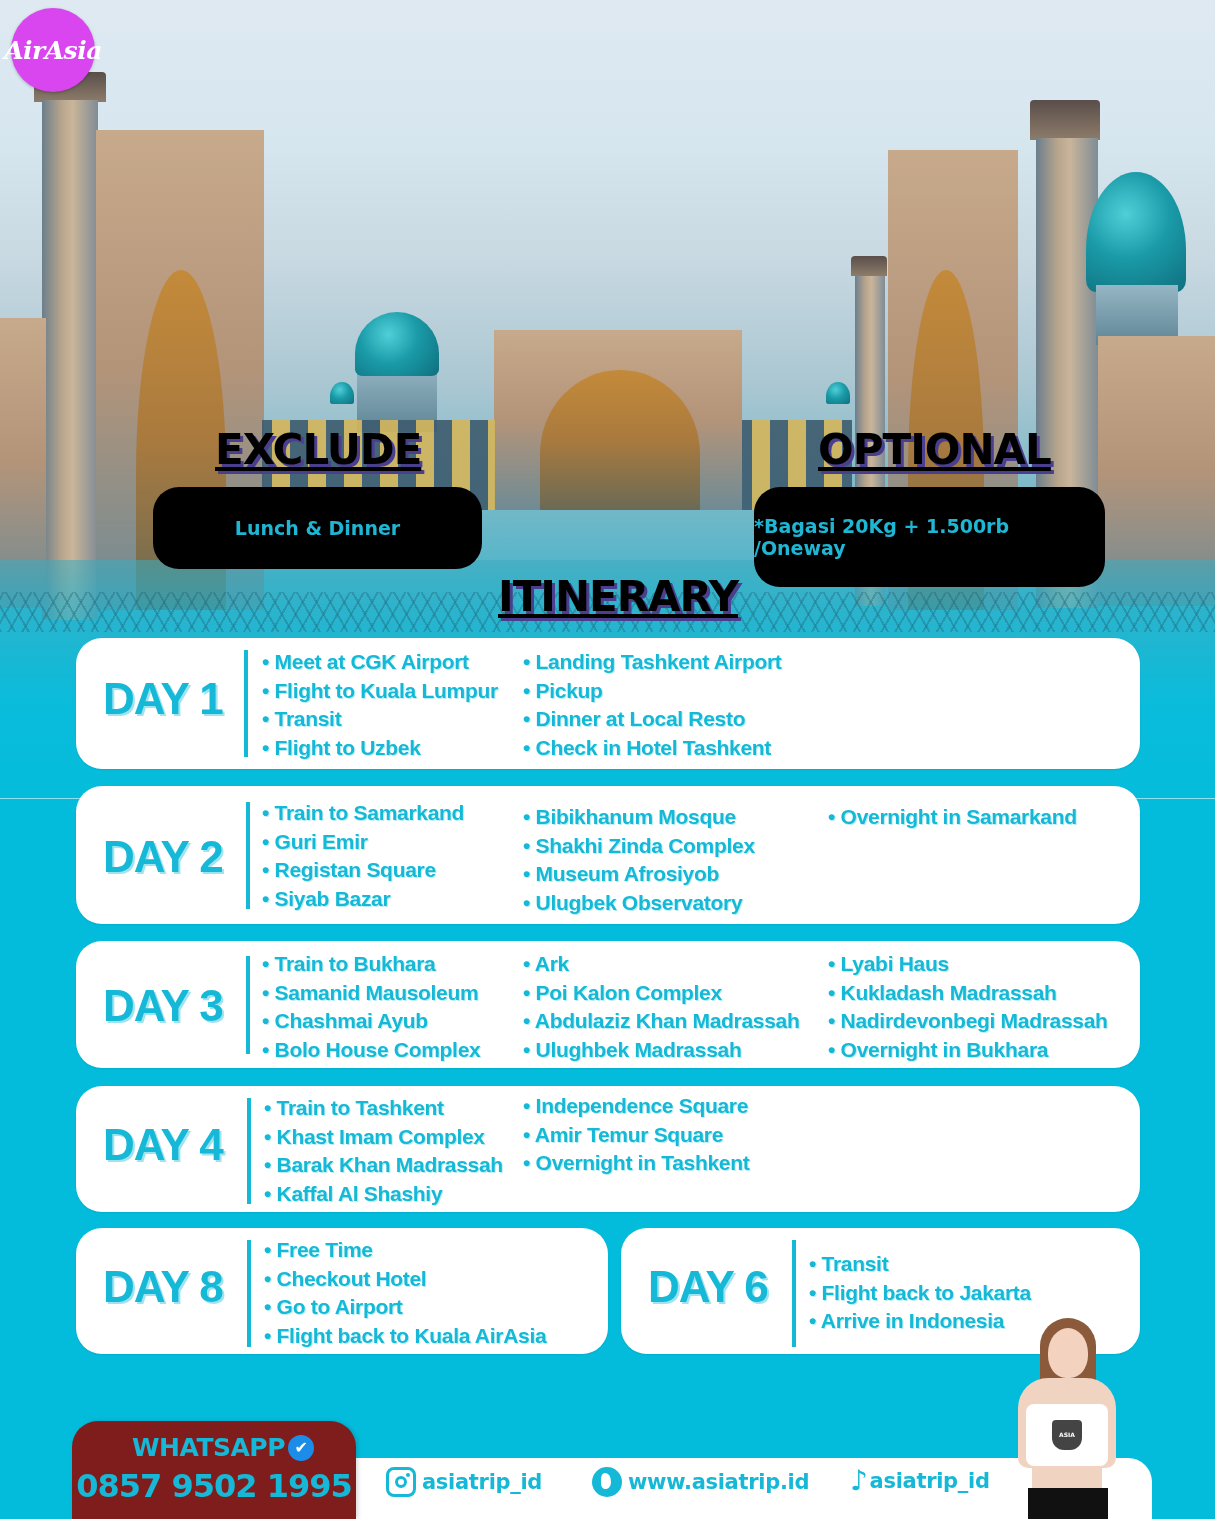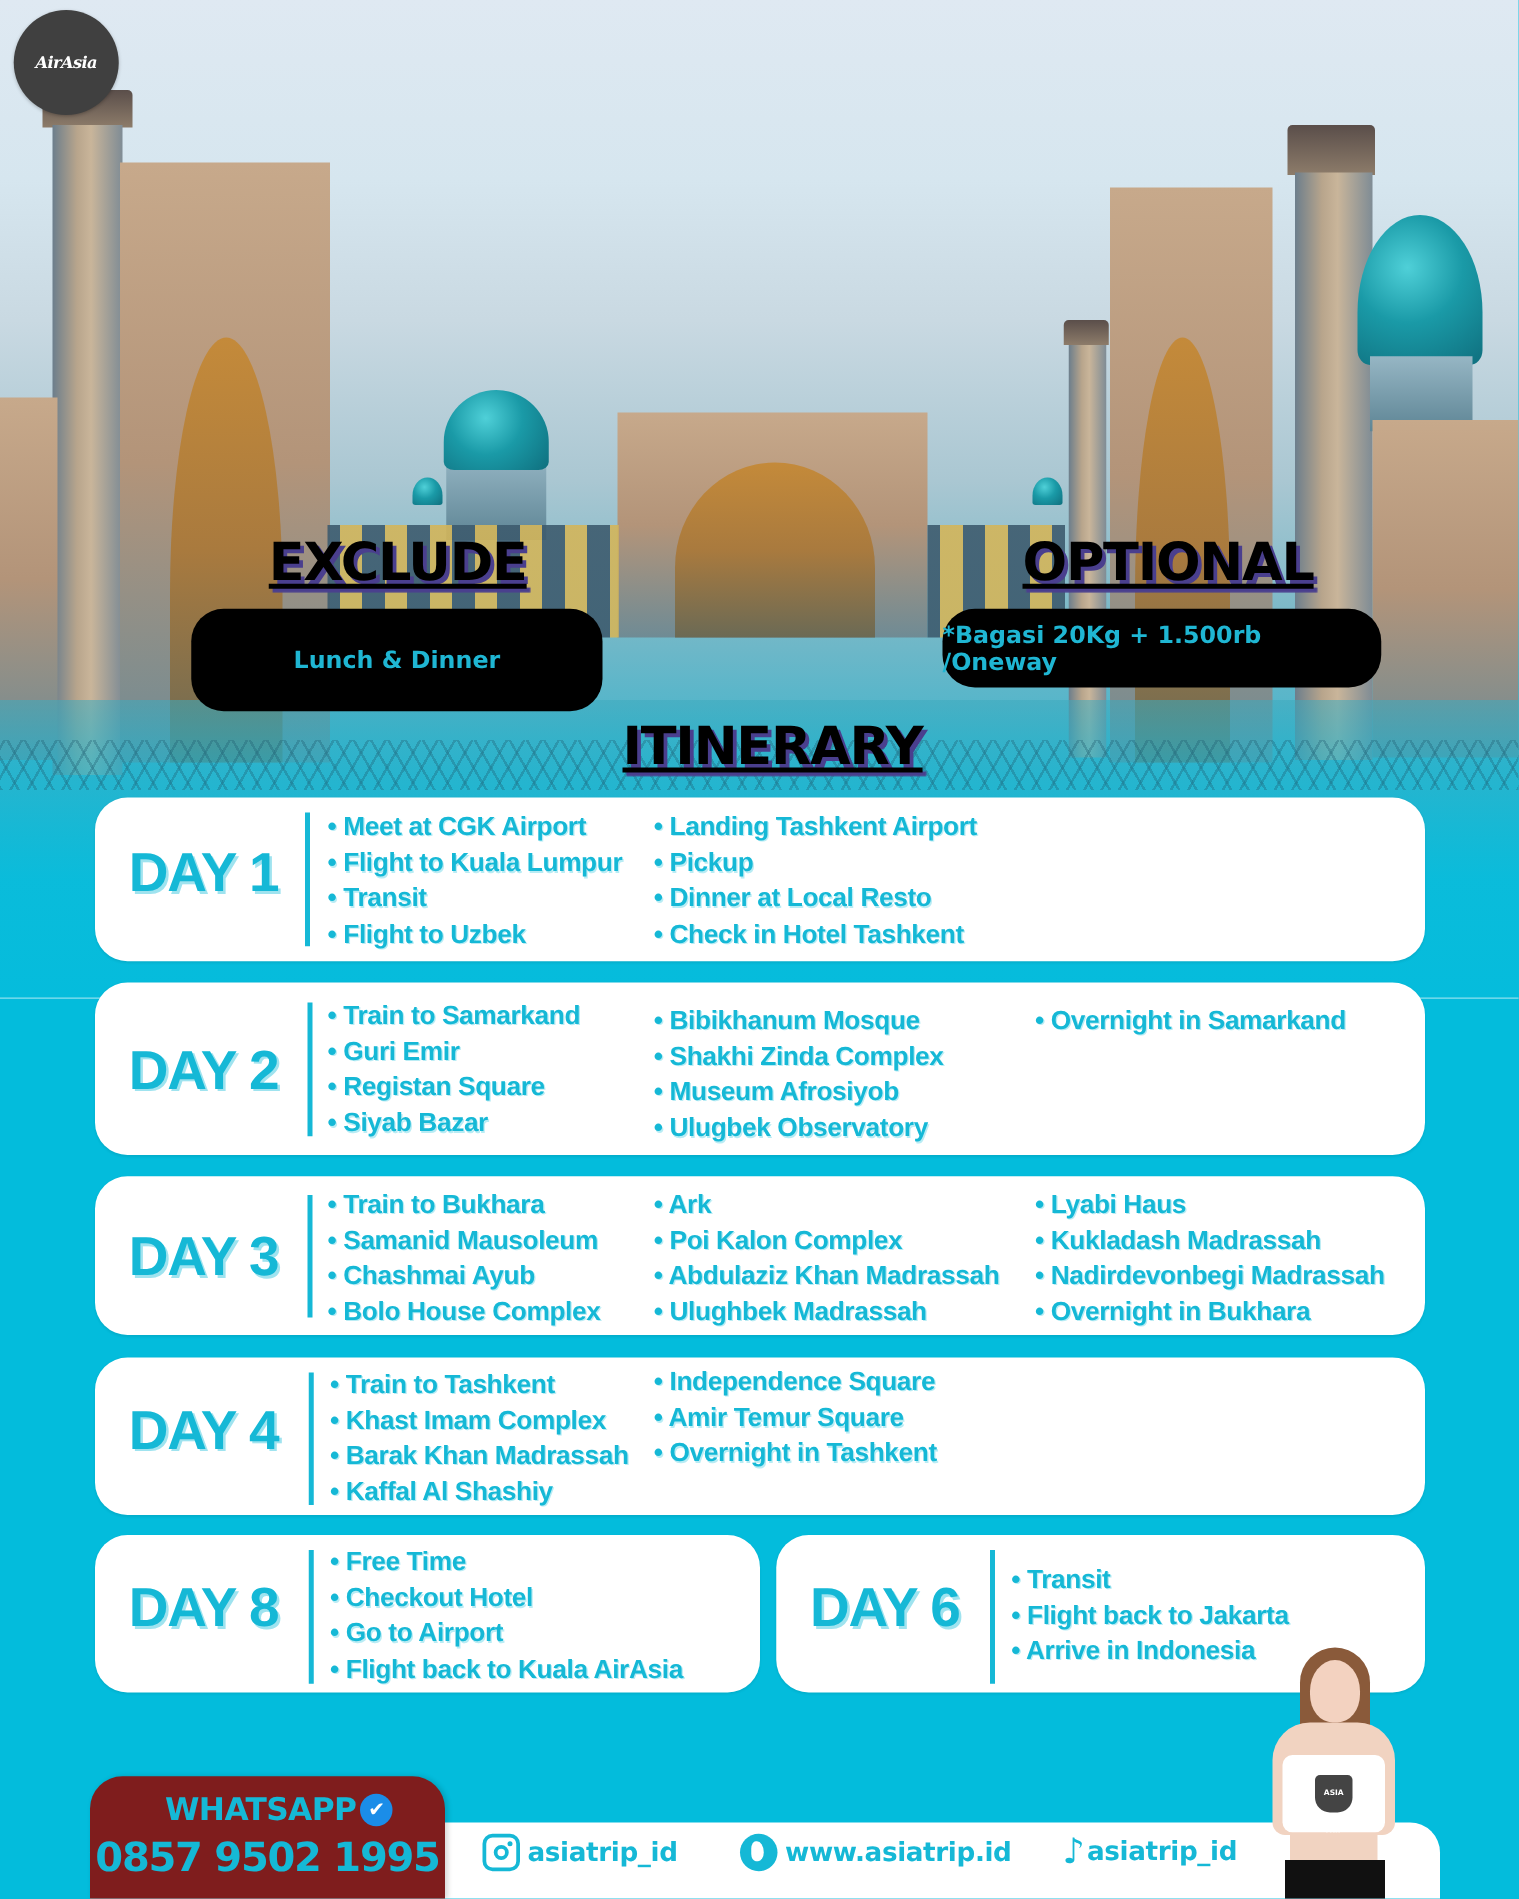--- a/index.html
+++ b/index.html
@@ -53,24 +53,24 @@
     opacity: .7;
   }
   .divider-line {
     position: absolute; left: 0; top: 798px; width: 1215px; height: 1px;
     background: rgba(255,255,255,.55);
   }
 
   
   .logo {
     position: absolute; left: 11px; top: 8px; width: 84px; height: 84px;
-    border-radius: 50%; background: #404040;
+    border-radius: 50%; background: #d946ef;
     display: flex; align-items: center; justify-content: center;
     color: #fff; font-family: "DejaVu Serif", serif; font-style: italic; font-weight: bold;
-    font-size: 13px; letter-spacing: -0.5px;
+    font-size: 25px; letter-spacing: -0.5px;
     box-shadow: 0 1px 3px rgba(0,0,0,.25);
   }
 
   
   .section-title {
     position: absolute;
     font-family: "DejaVu Sans", sans-serif;
     font-weight: bold; color: #000000;
     font-size: 42px; letter-spacing: -1px;
     text-shadow: 3px 3px 0 #4a3f8e;
@@ -79,21 +79,21 @@
   .exclude-title { left: 215px; top: 425px; }
   .optional-title { left: 818px; top: 425px; }
   .itinerary-title { left: 498px; top: 572px; }
 
   .pill {
     position: absolute; background: #000000; border-radius: 26px;
     display: flex; align-items: center; justify-content: center;
     color: #1fb6d3; font-weight: bold; font-size: 19px;
   }
   .exclude-pill { left: 153px; top: 487px; width: 329px; height: 82px; }
-  .optional-pill { left: 754px; top: 487px; width: 351px; height: 63px; font-size: 19px; }
+  .optional-pill { left: 754px; top: 487px; width: 351px; height: 100px; font-size: 19px; }
 
   
   .day-card {
     position: absolute; background: #fff; border-radius: 26px;
     box-shadow: 0 1px 2px rgba(0,0,0,.08);
   }
   .day-label {
     position: absolute;
     font-family: "Liberation Sans", sans-serif;
     font-weight: bold; color: #15b8d6;

